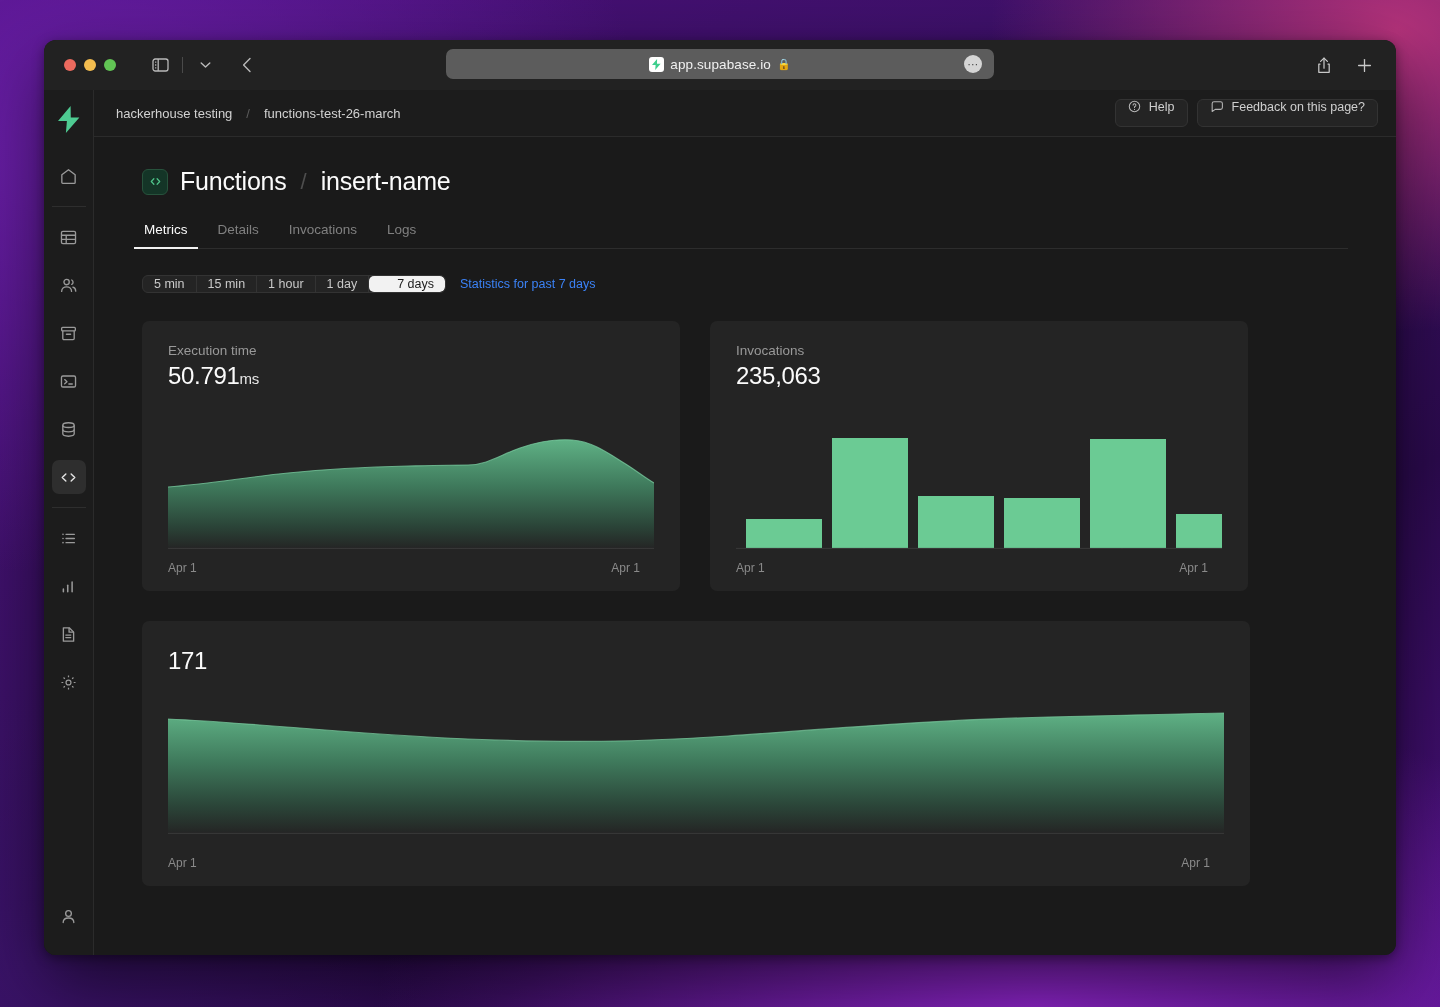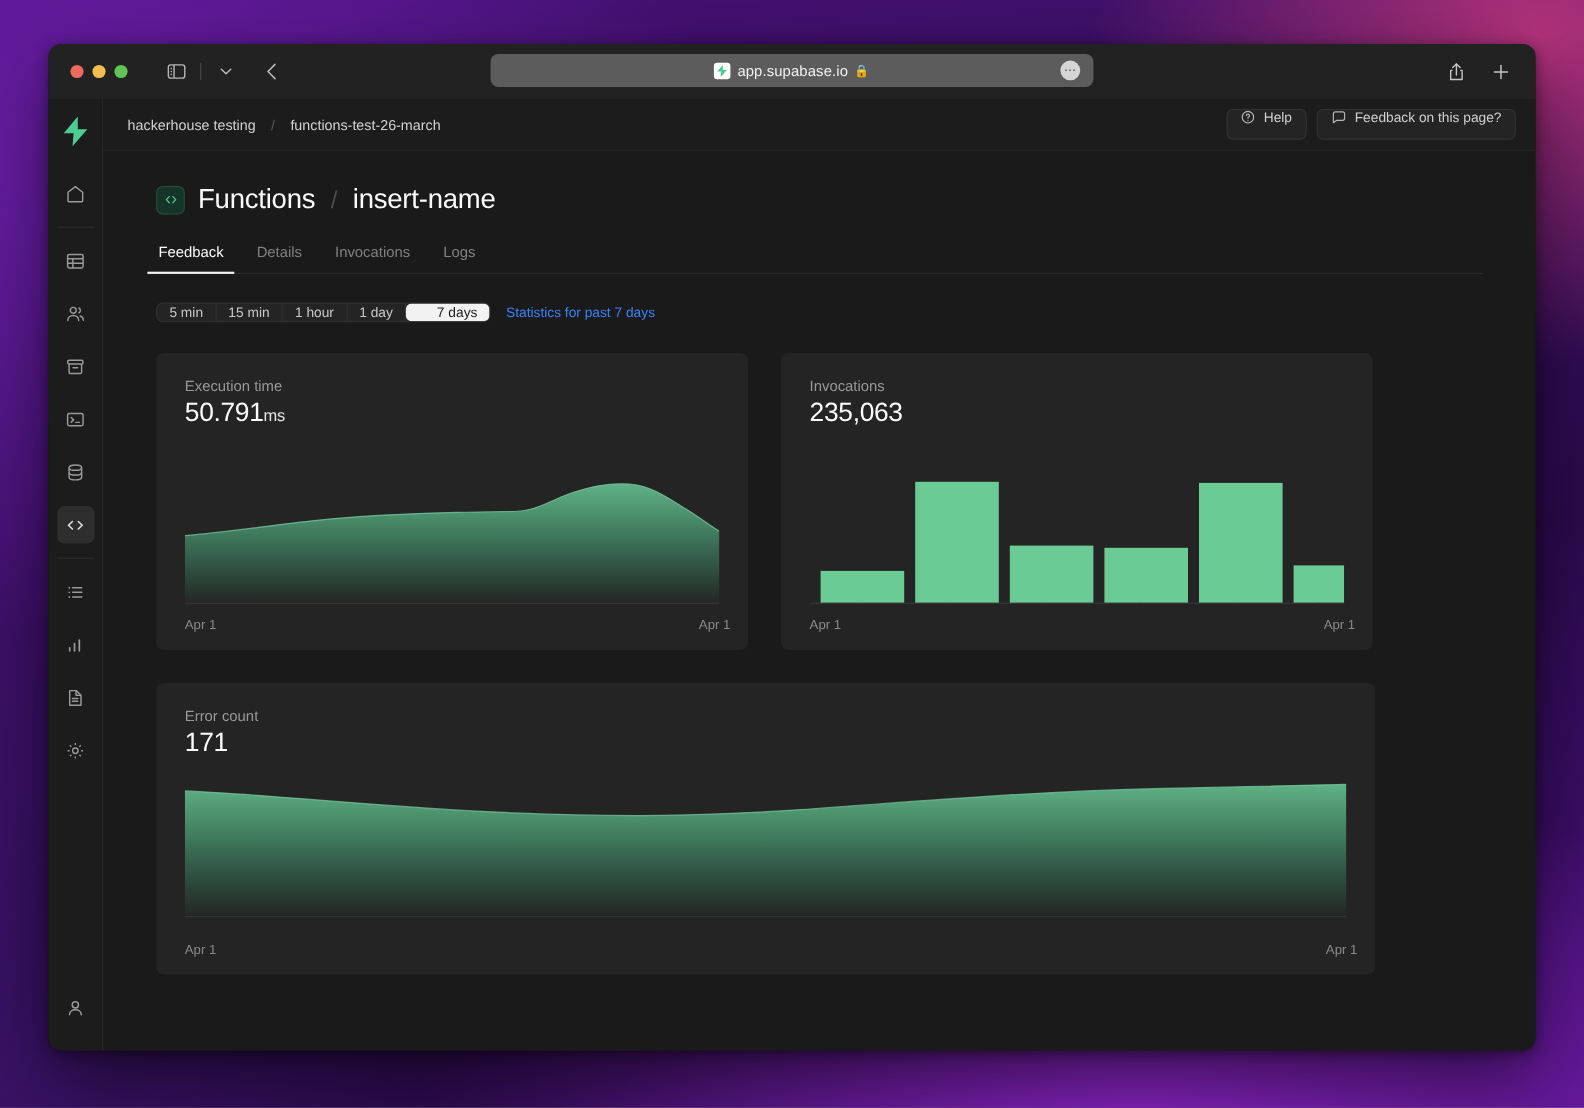--- a/index.html
+++ b/index.html
@@ -105,21 +105,21 @@
   .card { background:#242424; border-radius:7px; padding:22px 0 0 0; overflow:hidden; position:relative; }
   .card.half { width:538px; height:270px; }
   .card.full { width:1108px; height:265px; margin-top:30px; }
   .card-label { font-size:13.5px; color:#999999; padding:0 26px; }
   .card-value { font-size:24px; color:#fbfbfb; padding:0 26px; margin-top:4px; font-weight:400; letter-spacing:-.3px; }
   .card-value .unit { font-size:15px; color:#e6e6e6; }
   .chart-wrap { position:absolute; left:26px; right:26px; }
   .card.half .chart-wrap { top:108px; height:120px; }
   .card.full .chart-wrap { top:88px; height:125px; }
   .axis-row {
-    position:absolute; left:26px; right:16px; bottom:16px;
+    position:absolute; left:26px; right:40px; bottom:16px;
     display:flex; justify-content:space-between; font-size:12px; color:#8a8a8a;
   }
   svg { display:block; }
 </style>
 </head>
 <body>
 
 <div class="window">
 
   <div class="titlebar">
@@ -333,21 +333,21 @@
               <polyline points="6,4.6 2.8,8 6,11.4"></polyline>
                 <polyline points="10,4.6 13.2,8 10,11.4"></polyline>
             </svg>
           </span>
           <span class="page-title">Functions</span>
           <span class="title-sep">/</span>
           <span class="page-sub">insert-name</span>
         </div>
 
         <div class="tabs">
-          <div class="tab active">Feedback</div>
+          <div class="tab active">Metrics</div>
           <div class="tab">Details</div>
           <div class="tab">Invocations</div>
           <div class="tab">Logs</div>
         </div>
 
         <div class="ctrlrow">
           <div class="segmented">
             <div class="seg">5 min</div>
             <div class="seg">15 min</div>
             <div class="seg">1 hour</div>
@@ -414,21 +414,20 @@
               </svg>
             </div>
             <div class="axis-row">
               <span>Apr 1</span>
               <span>Apr 1</span>
             </div>
           </div>
         </div>
 
         <div class="card full">
-          <div class="card-label">Error count</div>
           <div class="card-value">171</div>
           <div class="chart-wrap">
             <svg width="1056" height="125" viewBox="0 0 1056 125" preserveAspectRatio="none">
               <defs>
                 <linearGradient id="gB" x1="0" y1="0" x2="0" y2="1">
                   <stop offset="0%" stop-color="#5FB185"></stop>
                     <stop offset="40%" stop-color="#3F7A5C"></stop>
                   <stop offset="76%" stop-color="#2B4639"></stop>
                     <stop offset="100%" stop-color="#242424"></stop>
                 </linearGradient>

